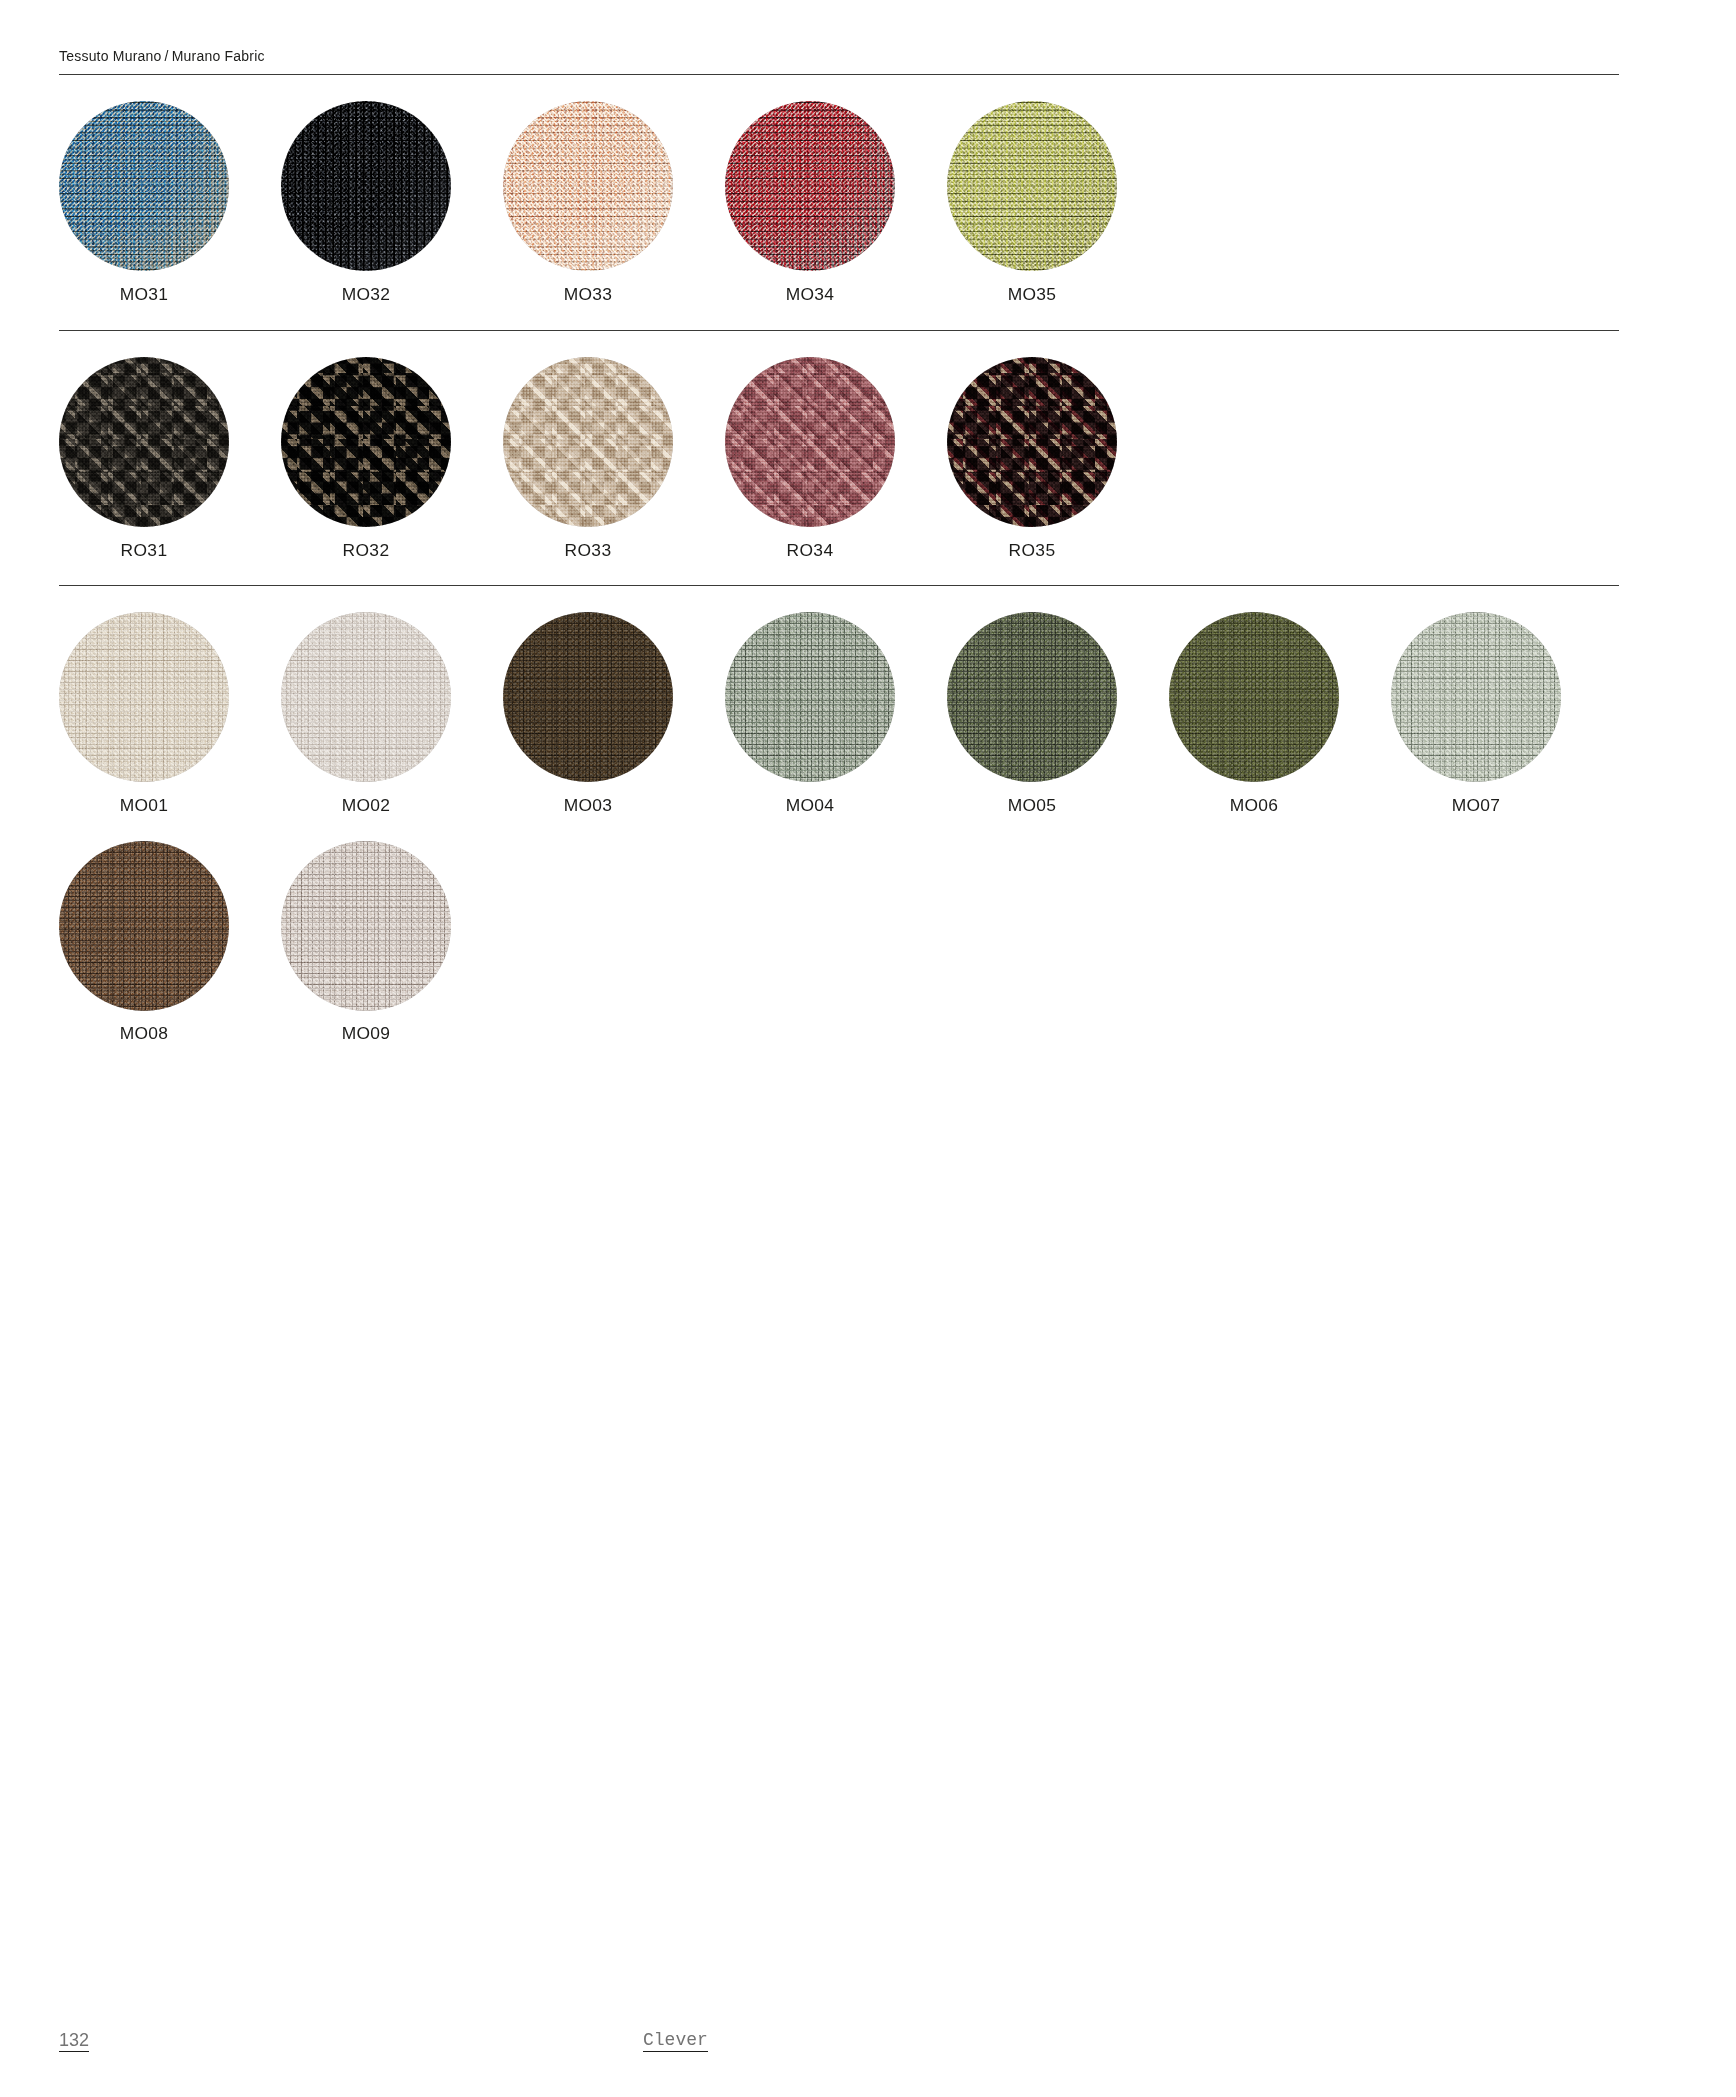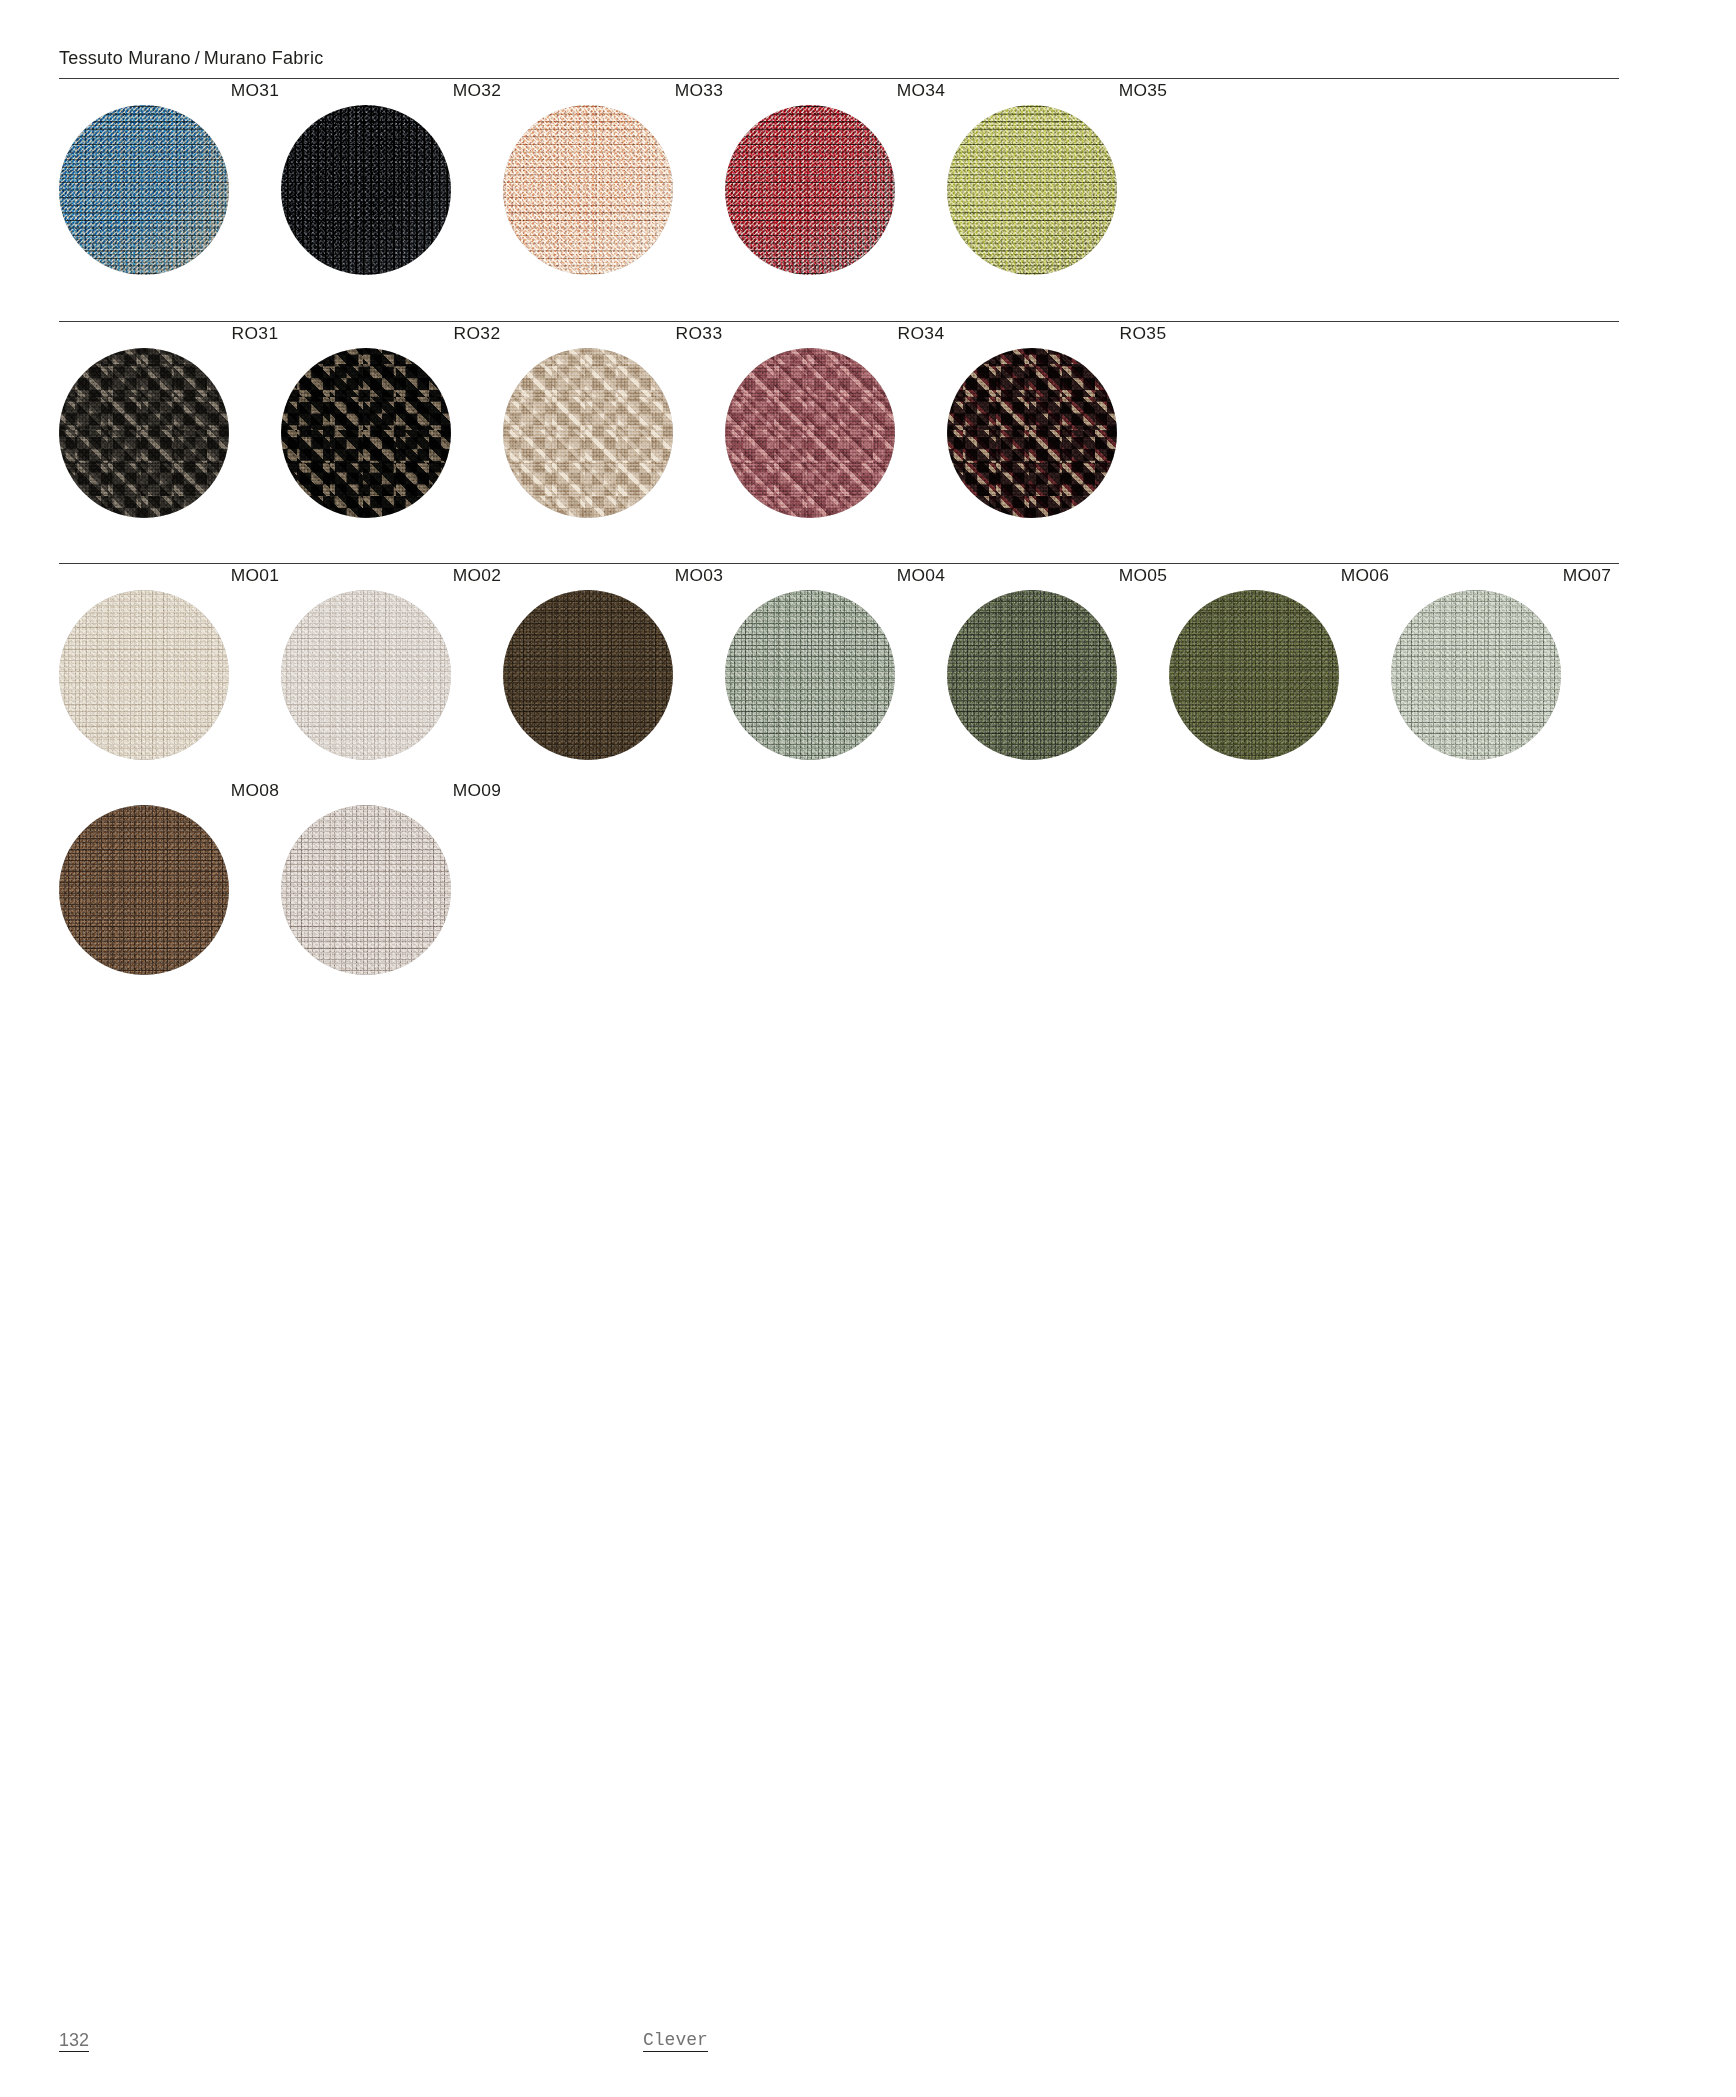--- a/index.html
+++ b/index.html
@@ -21,21 +21,21 @@
   .content{
     position:absolute;
     left:59px;
     top:49px;
     width:1560px;
   }
 
   
   .section{margin:0 0 0 0;}
   .section-head{
-    font-size:18px;
+    font-size:14px;
     font-weight:400;
     letter-spacing:0.015em;
     color:#1d1d1b;
     line-height:1.1;
     margin:0 0 9.7px 0;
     white-space:nowrap;
   }
   .rule{
     width:1560px;
     height:0;
@@ -48,21 +48,21 @@
     display:flex;
     flex-wrap:nowrap;
     margin:0;
     padding:0;
   }
   .cell{
     width:222px;
     flex:0 0 222px;
     box-sizing:border-box;
     display:flex;
-    flex-direction:row;
+    flex-direction:column;
     align-items:flex-start;
   }
   .swatch-wrap{
     width:222px;
     height:208px;
     display:flex;
     align-items:center;
     justify-content:flex-start;
     padding-left:0;
     box-sizing:border-box;

